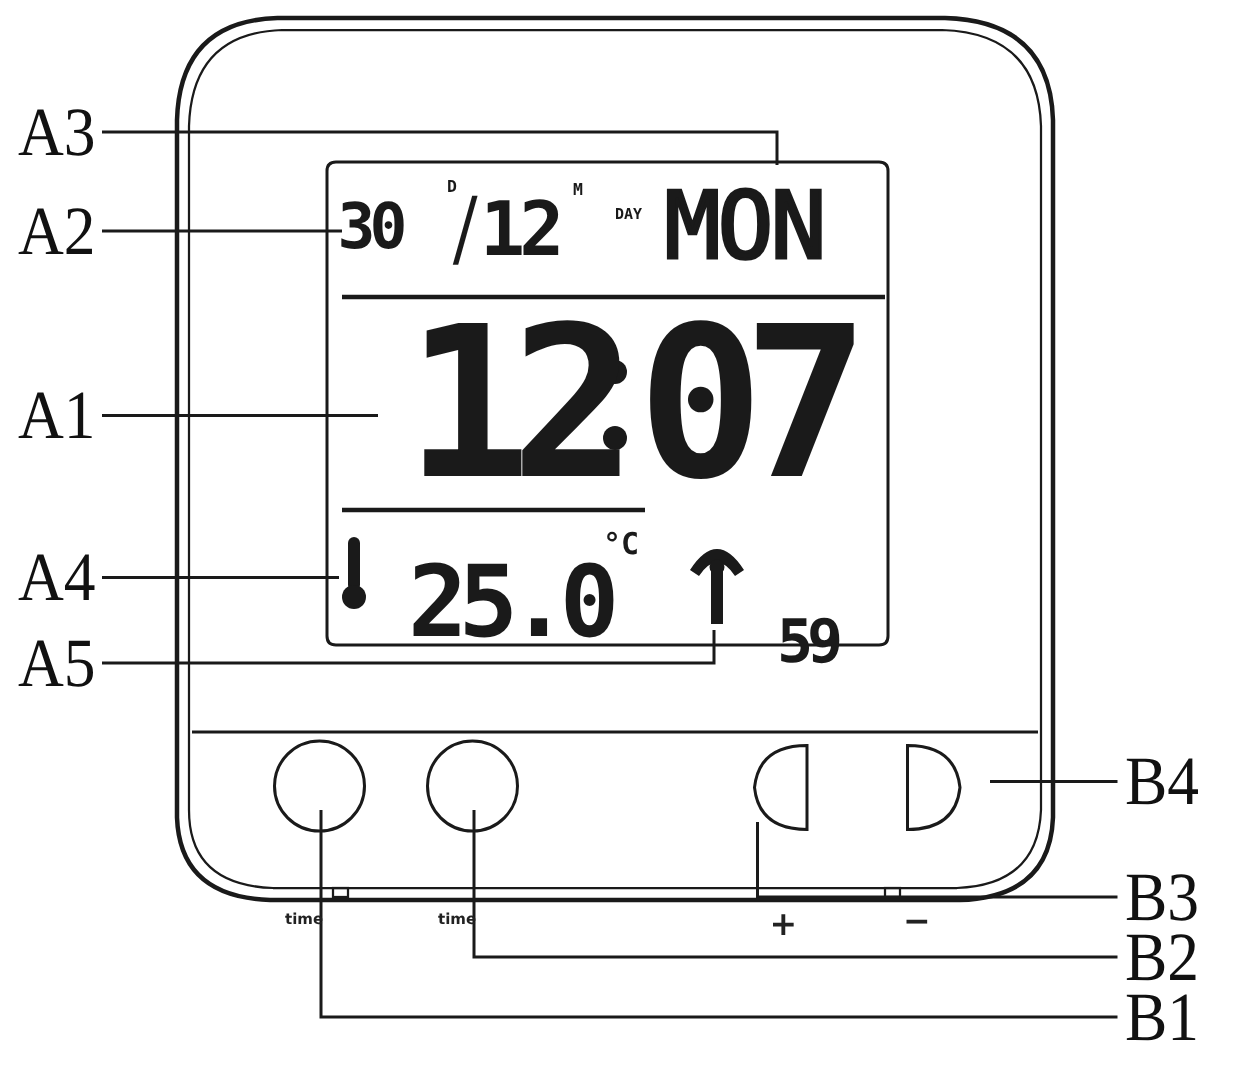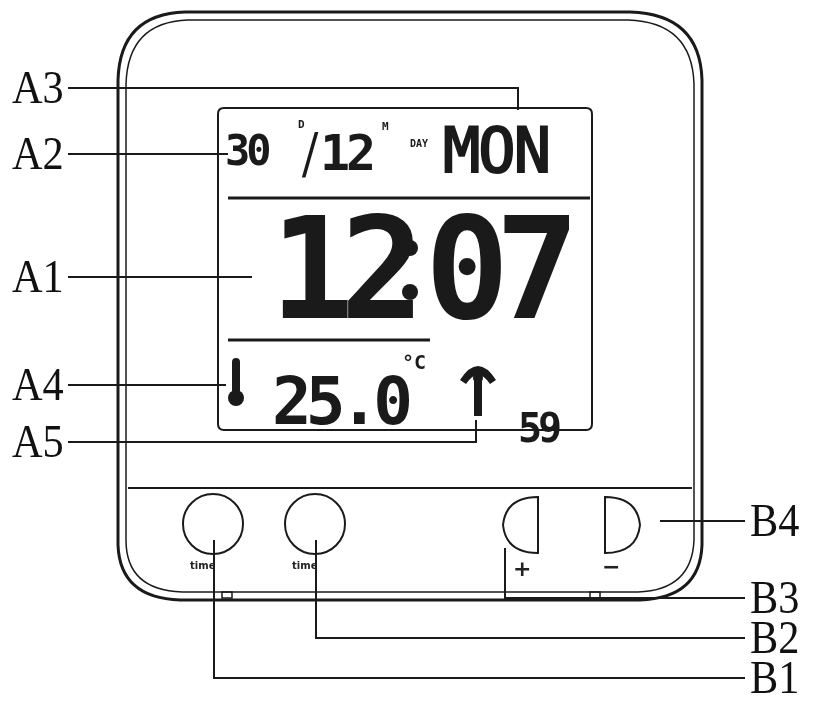--- a/index.html
+++ b/index.html
@@ -1,21 +1,21 @@
 <!DOCTYPE html>
 <html><head>
   <meta charset="utf-8">
   <style>
     html, body { margin: 0; padding: 0; background: #ffffff; }
     body { width: 827px; height: 716px; position: relative; overflow: hidden; font-family: "Liberation Serif", serif; }
     .abs { position: absolute; }
     .callout-label { font-family: "Liberation Serif", serif; font-size: 46px; line-height: 46px; color: #111; transform: scaleX(0.92); transform-origin: left top; }
     .lcd-text { font-family: "DejaVu Sans Mono", monospace; font-weight: bold; color: #1a1a1a; white-space: nowrap; }
     svg { position: absolute; left: 0; top: 0; }
-    .btn-label { font-family: "DejaVu Sans", sans-serif; font-weight: bold; font-size: 10px; color: #222; }
+    .btn-label { font-family: "DejaVu Sans", sans-serif; font-weight: bold; font-size: 10px; color: #222; margin-top: 48px; }
   </style>
 </head>
 <body>
 
 <svg width="827" height="716" viewBox="0 0 827 716">
 
   <g fill="none" stroke="#1a1a1a">
     <path d="M185 12 L630 12 Q700 14 702 80 L702 545 Q700 598 640 600 L180 600 Q120 598 118 545 L118 80 Q120 14 185 12 Z" stroke-width="3"></path>
     <path d="M188 20 L628 20 Q692 22 694 84 L694 540 Q692 590 638 592 L182 592 Q126 590 126 540 L126 84 Q128 22 188 20 Z" stroke-width="1.5"></path>
     <line x1="128" y1="488" x2="692" y2="488" stroke-width="2"></line>

